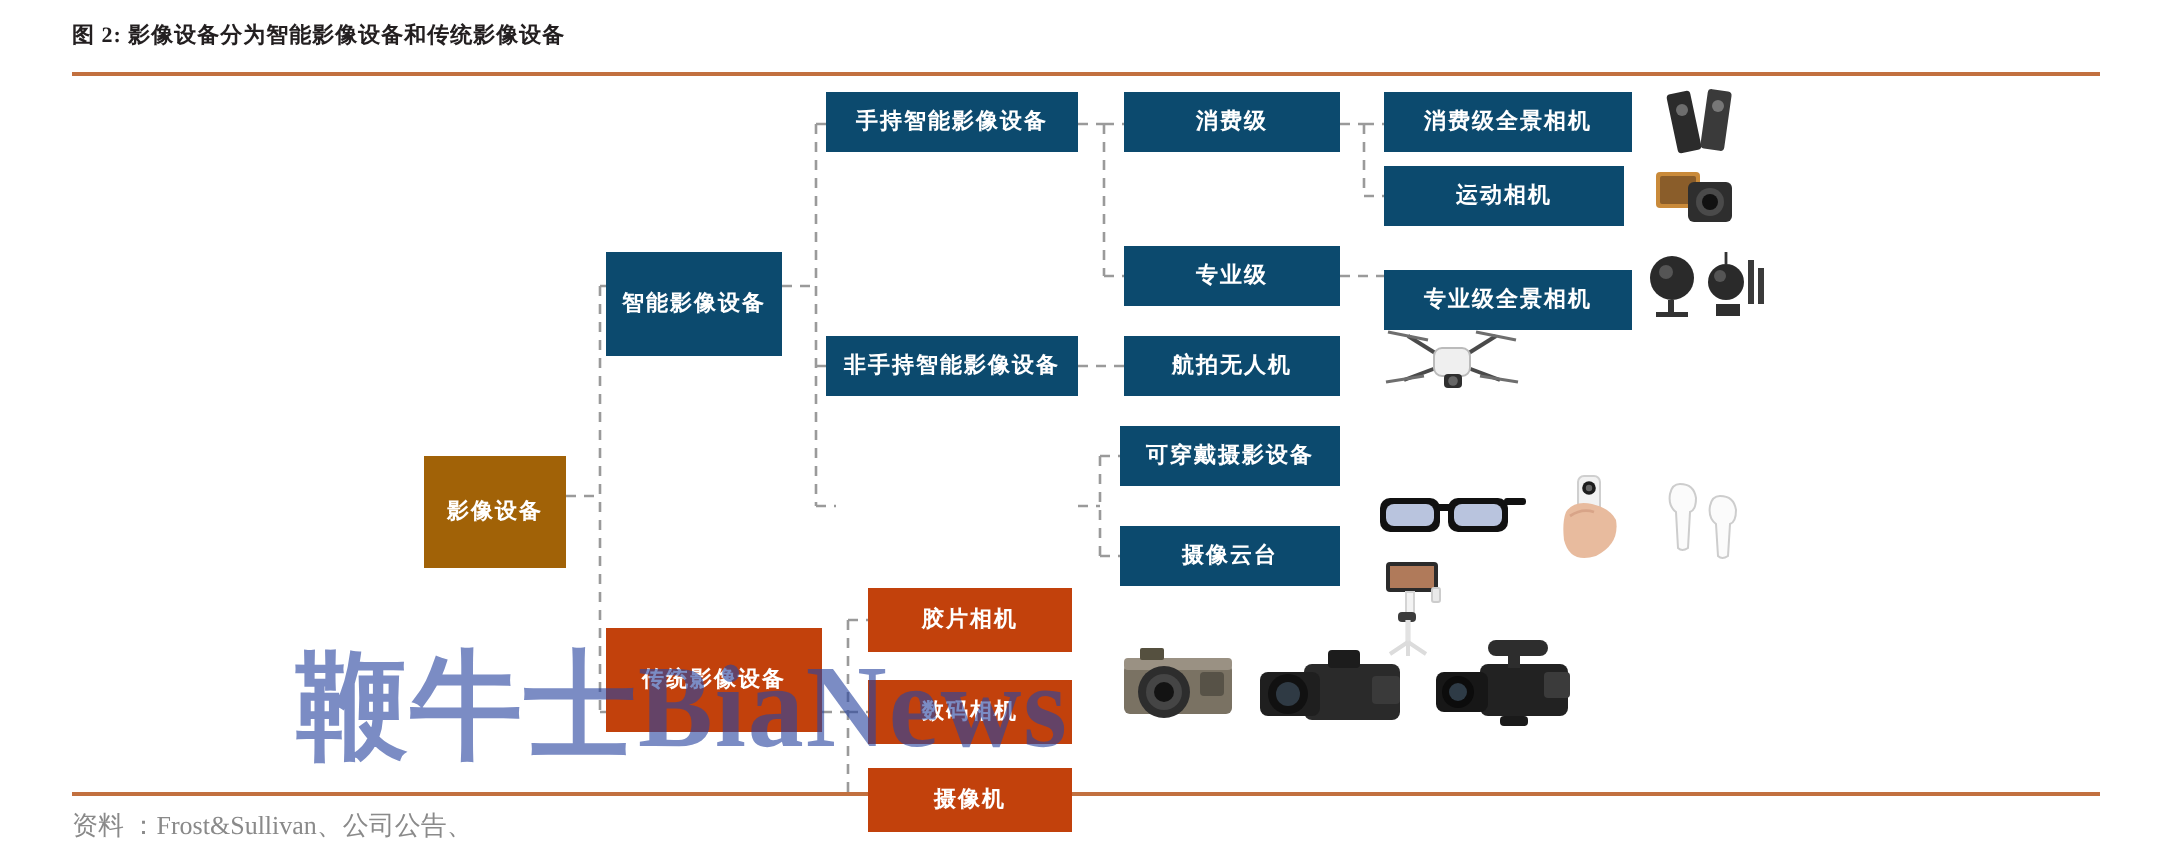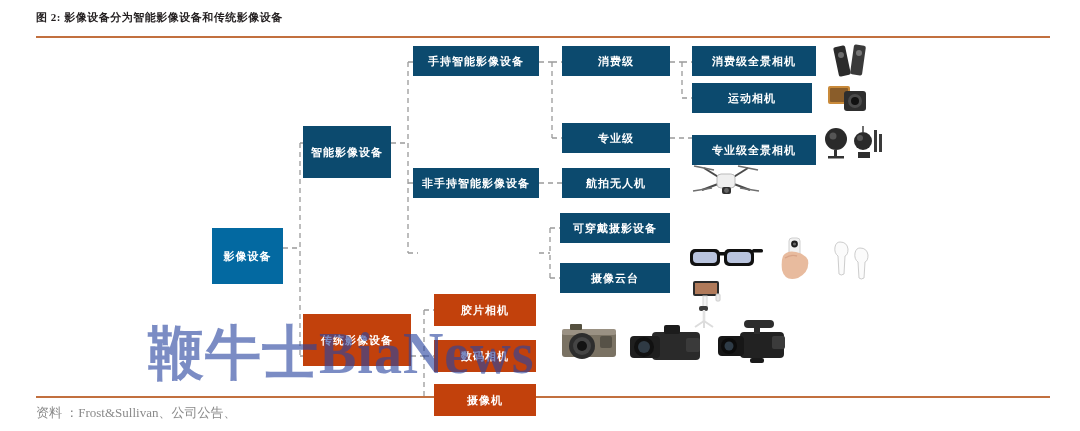--- a/index.html
+++ b/index.html
@@ -47,21 +47,21 @@
     position:absolute;
     display:flex; align-items:center; justify-content:center;
     color:#ffffff;
     font-weight:bold;
     text-align:center;
     line-height:1.1;
     letter-spacing:1px;
     font-family:"Liberation Serif","DejaVu Serif",serif;
     z-index:3;
   }
-  .node.root   { background:#0369a1; font-size:11px; }
+  .node.root   { background:#a16207; font-size:11px; }
   .node.red    { background:#0c4a6e; font-size:11px; }
   .node.gray   { background:#c2410c; font-size:11px; }
 
   
   .thumb { position:absolute; z-index:4; }
 
   
   #watermark {
     position:absolute; left:148px; top:316px;
     font-size:56px; font-weight:bold;

